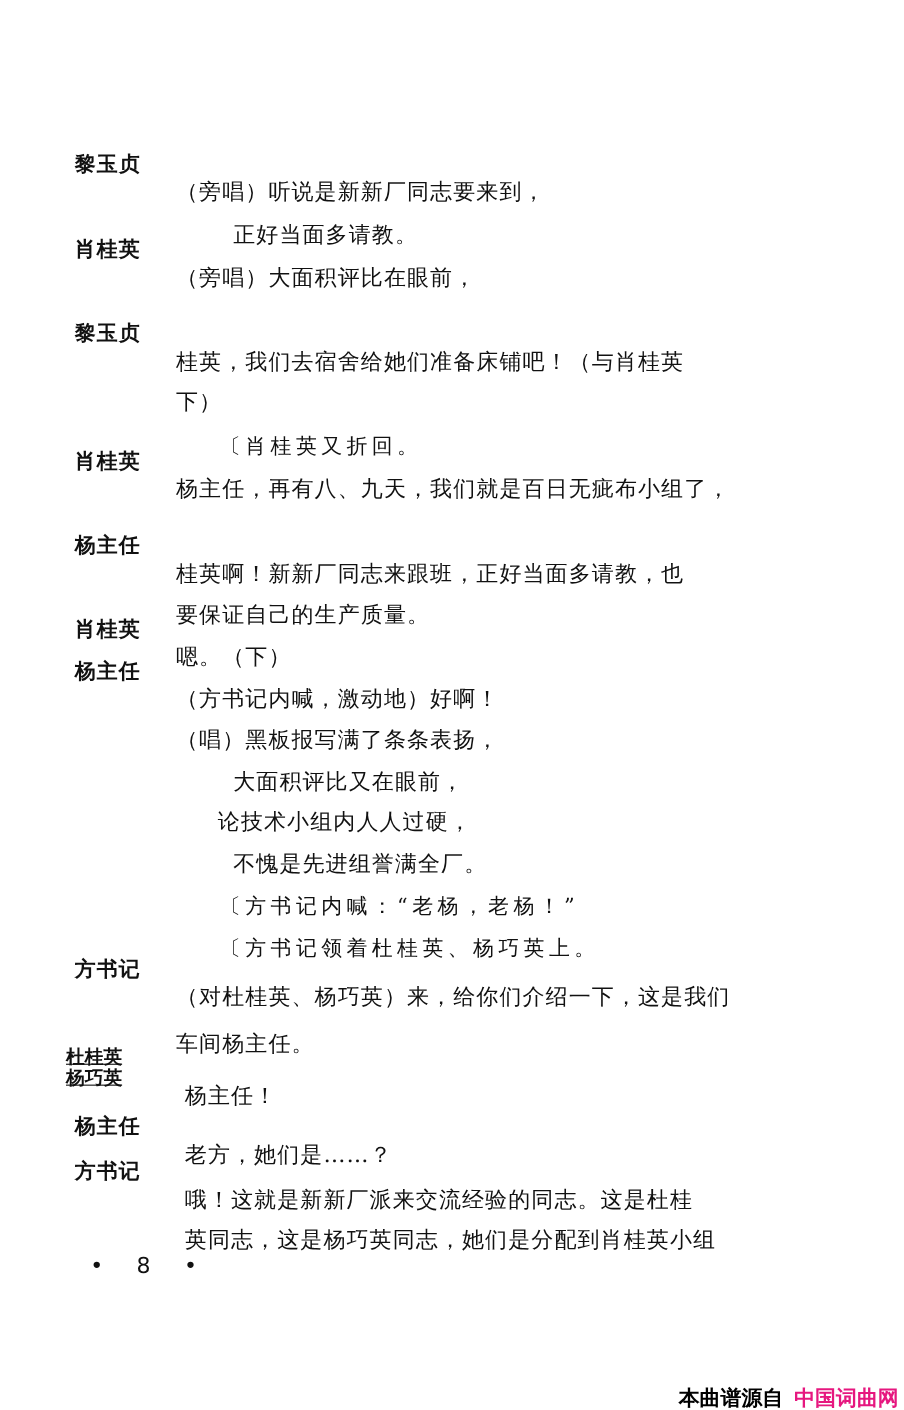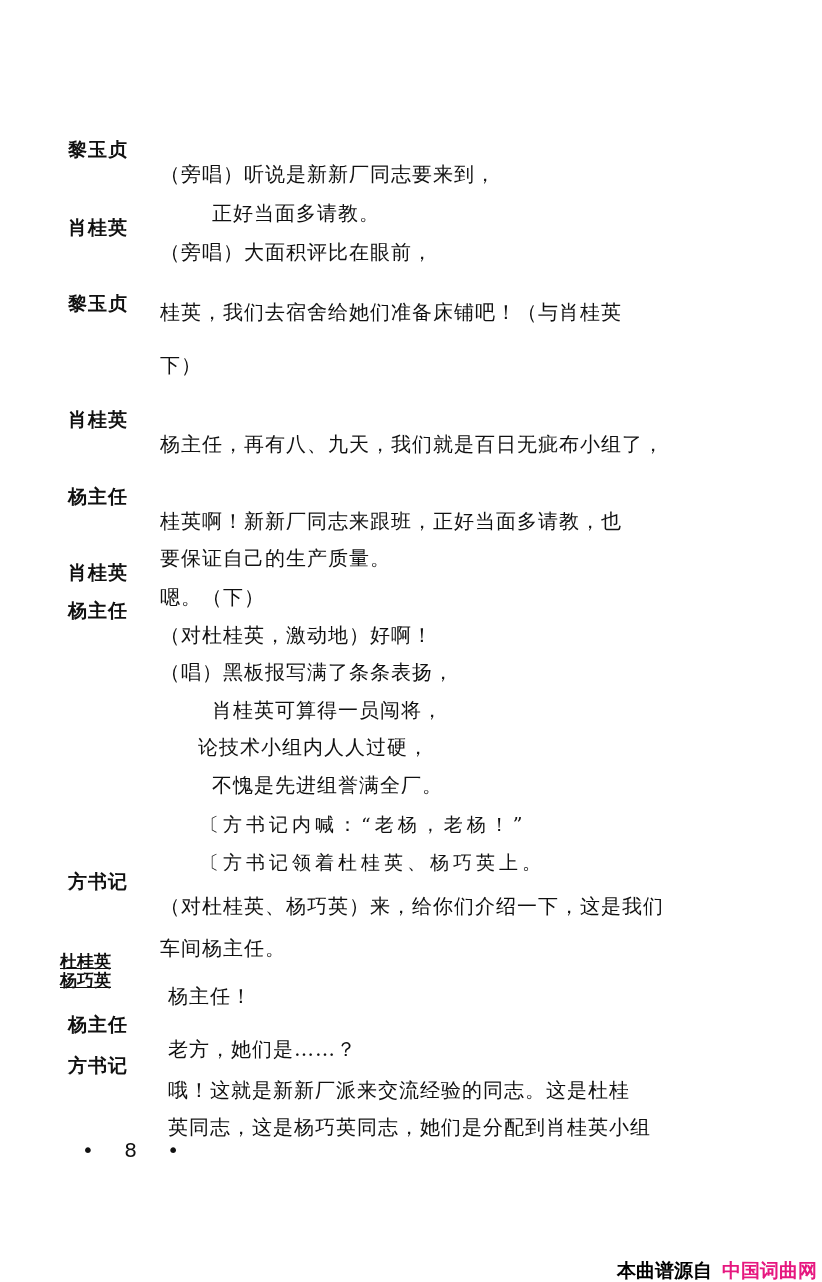--- a/index.html
+++ b/index.html
@@ -81,38 +81,39 @@
 <div class="page">
 
   <div class="speaker" style="top:136px">黎玉贞</div>
   <div class="line" style="left:160px; top:136px">（旁唱）听说是新新厂同志要来到，</div>
   <div class="line" style="left:212px; top:175px">正好当面多请教。</div>
 
   <div class="speaker" style="top:214px">肖桂英</div>
   <div class="line" style="left:160px; top:214px">（旁唱）大面积评比在眼前，</div>
 
   <div class="speaker" style="top:290px">黎玉贞</div>
-  <div class="line" style="left:160px; top:274px">桂英，我们去宿舍给她们准备床铺吧！（与肖桂英</div>
+  <div class="line" style="left:160px; top:290px">桂英，我们去宿舍给她们准备床铺吧！（与肖桂英</div>
   <div class="line" style="left:160px; top:327px">下）</div>
 
+  <div class="line stage" style="left:200px; top:368px">〔肖桂英又折回。</div>
 
   <div class="speaker" style="top:406px">肖桂英</div>
   <div class="line" style="left:160px; top:406px">杨主任，再有八、九天，我们就是百日无疵布小组了，</div>
 
   <div class="speaker" style="top:483px">杨主任</div>
   <div class="line" style="left:160px; top:483px">桂英啊！新新厂同志来跟班，正好当面多请教，也</div>
   <div class="line" style="left:160px; top:520px">要保证自己的生产质量。</div>
 
   <div class="speaker" style="top:559px">肖桂英</div>
   <div class="line" style="left:160px; top:559px">嗯。（下）</div>
 
   <div class="speaker" style="top:597px">杨主任</div>
-  <div class="line" style="left:160px; top:597px">（对杜桂英，激动地）好啊！</div>
+  <div class="line" style="left:160px; top:597px">（方书记内喊，激动地）好啊！</div>
   <div class="line" style="left:160px; top:634px">（唱）黑板报写满了条条表扬，</div>
-  <div class="line" style="left:212px; top:672px">肖桂英可算得一员闯将，</div>
+  <div class="line" style="left:212px; top:672px">大面积评比又在眼前，</div>
   <div class="line" style="left:198px; top:709px">论技术小组内人人过硬，</div>
   <div class="line" style="left:212px; top:747px">不愧是先进组誉满全厂。</div>
 
   <div class="line stage" style="left:200px; top:786px">〔方书记内喊：“老杨，老杨！”</div>
   <div class="line stage" style="left:200px; top:824px">〔方书记领着杜桂英、杨巧英上。</div>
 
   <div class="speaker" style="top:868px">方书记</div>
   <div class="line" style="left:160px; top:868px">（对杜桂英、杨巧英）来，给你们介绍一下，这是我们</div>
   <div class="line" style="left:160px; top:910px">车间杨主任。</div>
 

